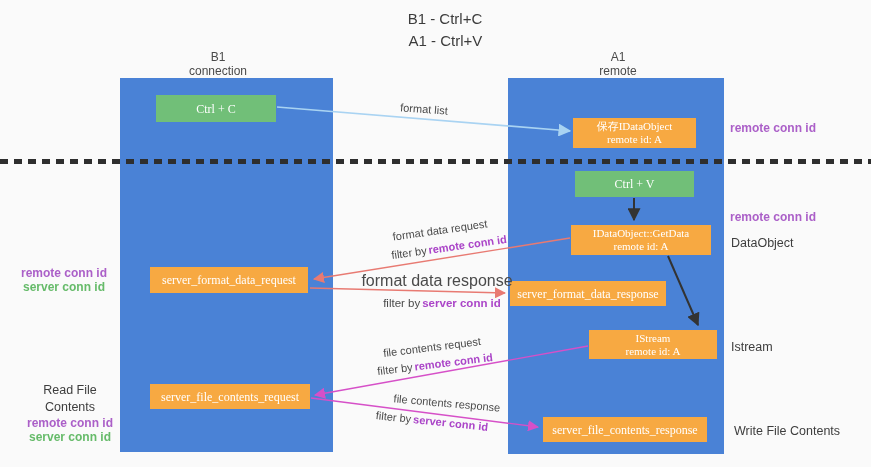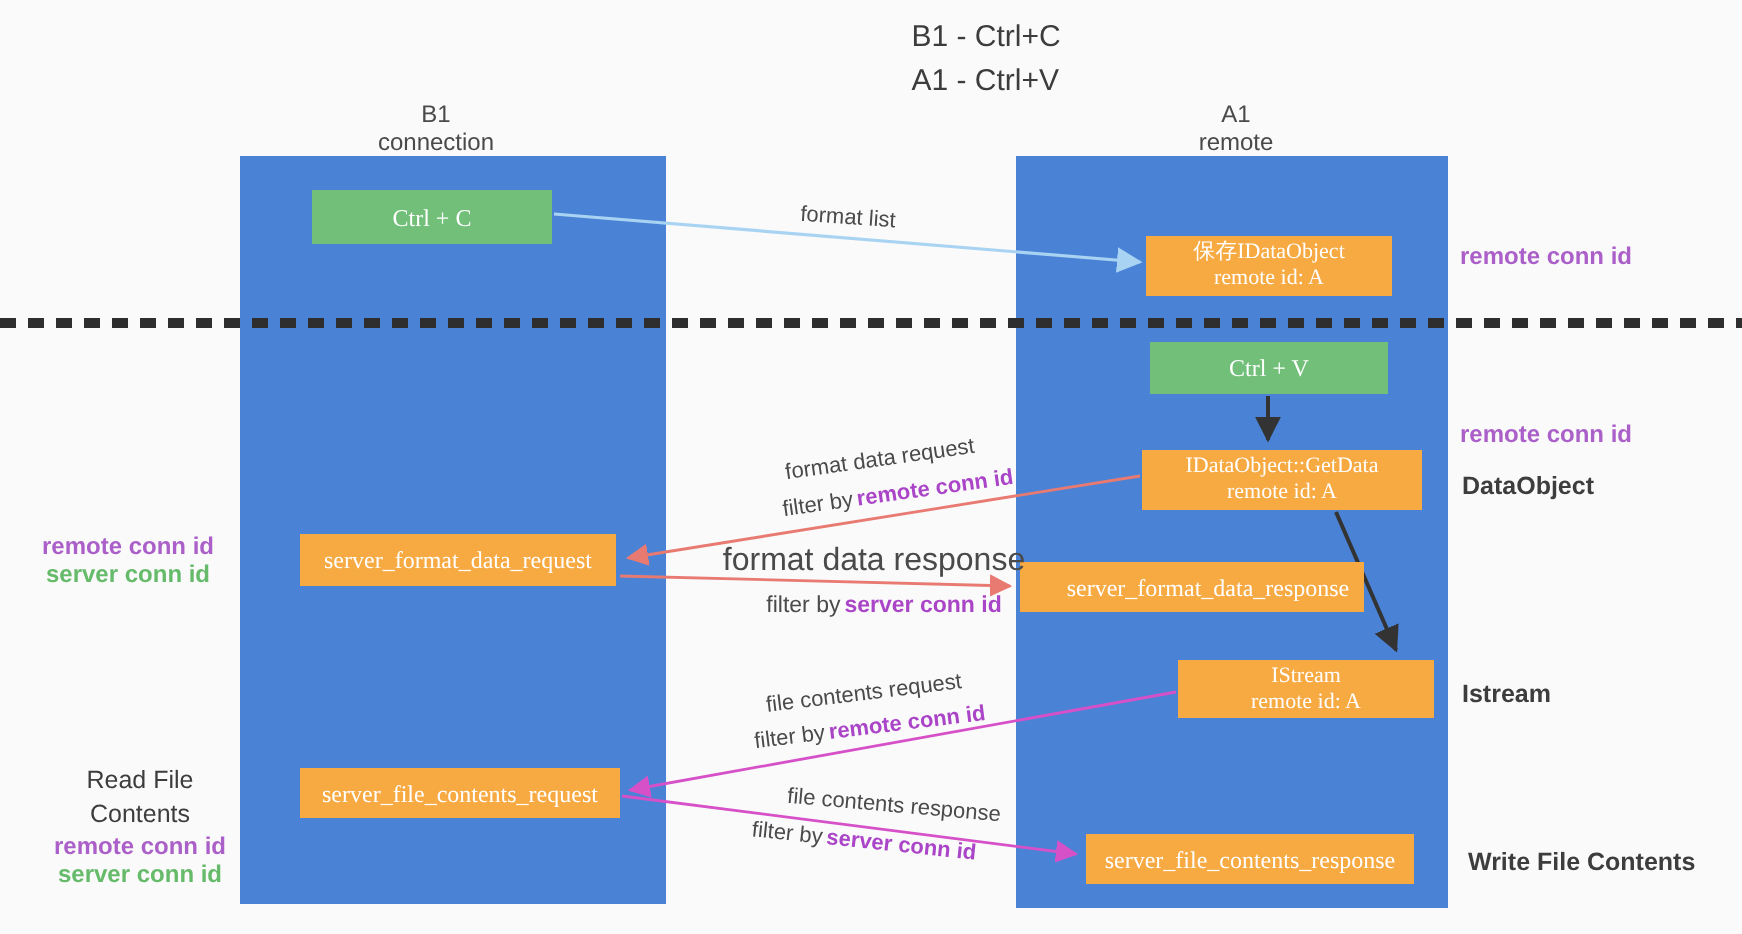--- a/index.html
+++ b/index.html
@@ -6,21 +6,21 @@
   body{
     width:871px;height:467px;
     background:#fafafa;
     font-family:"Liberation Sans", sans-serif;
     position:relative;overflow:hidden;
   }
   .canvas{position:absolute;inset:0;width:871px;height:467px;}
 
   .title{
     position:absolute;left:445px;top:8px;transform:translateX(-50%);
-    text-align:left;font-size:15px;line-height:22px;color:#3c3c3c;margin-left:48px;
+    text-align:right;font-size:15px;line-height:22px;color:#3c3c3c;
   }
 
   .lane-header{
     position:absolute;transform:translateX(-50%);
     text-align:center;font-size:12px;line-height:14px;color:#4a4a4a;
   }
 
   .lane{position:absolute;background:#4a82d6;z-index:1;}
 
   .dashline{
@@ -40,21 +40,21 @@
   .box.small{font-size:11px;line-height:13px;}
 
   .edge-label{
     position:absolute;z-index:5;white-space:nowrap;
     font-size:11px;color:#4a4a4a;
   }
   .edge-label .key{font-weight:bold;color:#ab45c8;margin-left:2px;}
 
   .annot{
     position:absolute;z-index:5;white-space:nowrap;
-    font-size:12.5px;color:#3d3d3d;font-weight:bold;
+    font-size:12.5px;color:#3d3d3d;
   }
   .annot.purple{color:#ab5fc8;font-weight:bold;font-size:12px;}
   .annot-col{
     position:absolute;z-index:5;text-align:center;
     font-size:12px;line-height:14px;
   }
   .annot-col .dark{color:#3d3d3d;font-size:12.5px;line-height:17px;}
   .annot-col .purple{color:#ab5fc8;font-weight:bold;}
   .annot-col .greent{color:#66bb6a;font-weight:bold;}
 </style>
@@ -121,21 +121,21 @@
 
   <div class="box orange small" style="left:571px;top:225px;width:140px;height:30px;">
     <div>IDataObject::GetData</div>
     <div>remote id: A</div>
   </div>
 
   <div class="box orange" style="left:150px;top:267px;width:158px;height:26px;">
     <div>server_format_data_request</div>
   </div>
 
-  <div class="box orange" style="left:510px;top:281px;width:156px;height:25px;padding-left:16px;">
+  <div class="box orange" style="left:510px;top:281px;width:156px;height:25px;">
     <div>server_format_data_response</div>
   </div>
 
   <div class="box orange small" style="left:589px;top:330px;width:128px;height:29px;">
     <div>IStream</div>
     <div>remote id: A</div>
   </div>
 
   <div class="box orange" style="left:150px;top:384px;width:160px;height:25px;">
     <div>server_file_contents_request</div>

